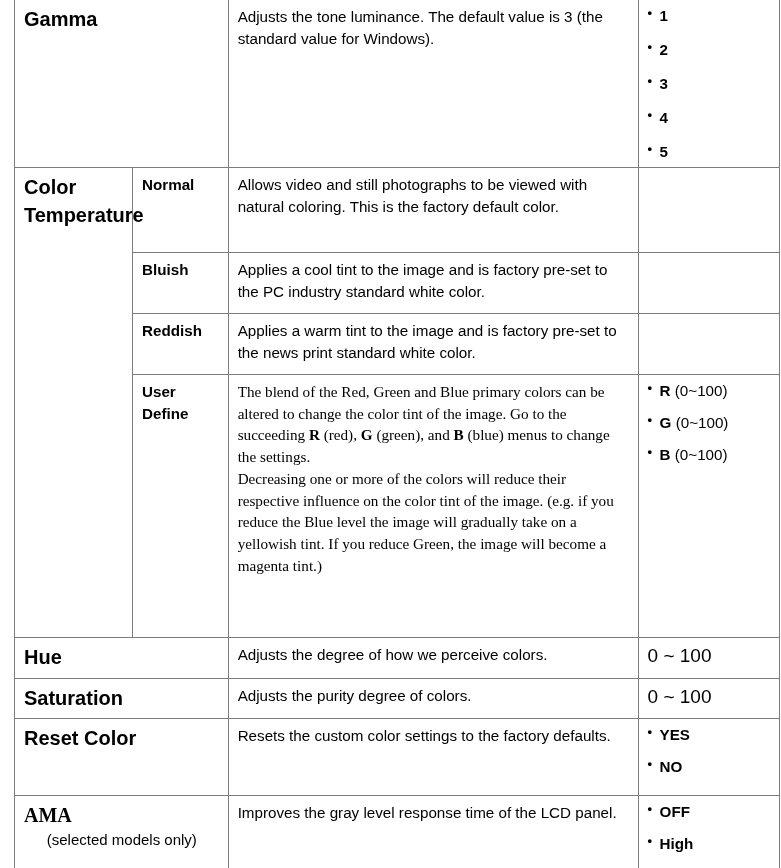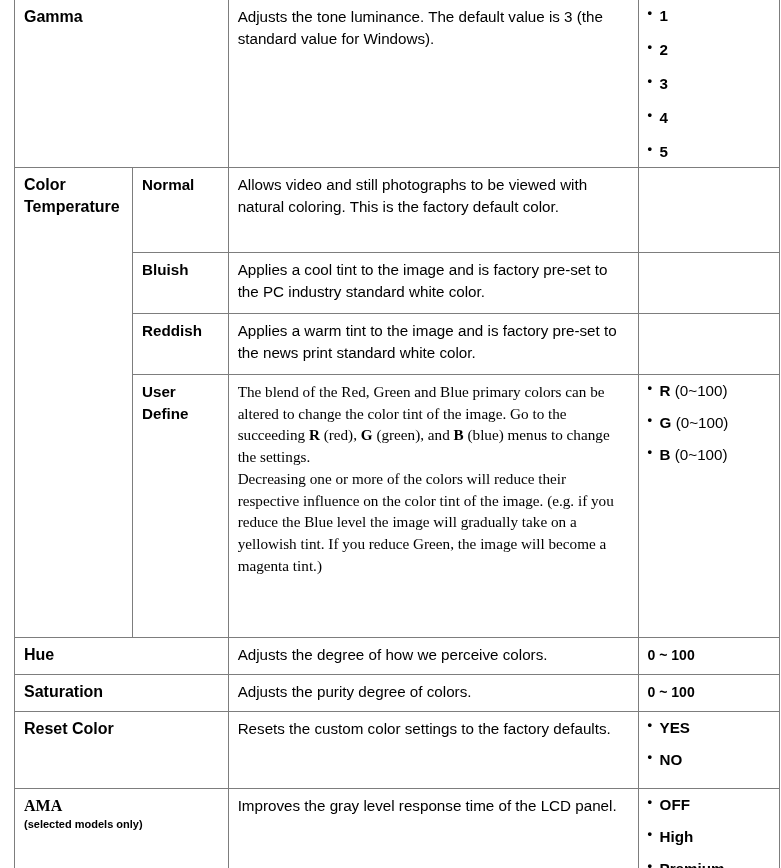--- a/index.html
+++ b/index.html
@@ -40,28 +40,29 @@
   table.spec-table tr:first-child > td {
     border-top: none;
   }
   .col-feature   { width: 116px; }
   .col-sub       { width: 94px; }
   .col-desc      { width: 403px; }
   .col-range     { width: 139px; }
 
   .feature-name {
     font-weight: bold;
-    font-size: 16px;
+    font-size: 20px;
     line-height: 1.38;
   }
   .feature-sub-note {
-    font-weight: bold;
-    font-size: 11px;
+    font-weight: normal;
+    font-size: 15px;
     line-height: 1.38;
     display: block;
+    text-align: center;
   }
   .sub-name {
     font-weight: bold;
     font-size: 15.2px;
     line-height: 1.38;
     text-align: right;
   }
   .desc {
     font-size: 15.2px;
     line-height: 1.43;
@@ -87,23 +88,23 @@
     content: "\2022";
     position: absolute;
     left: 0;
     top: -1px;
     font-size: 13px;
     font-weight: bold;
   }
   ul.opt-list li .reg { font-weight: normal; }
   ul.opt-list.tight li { margin-bottom: 13px; }
   .range-plain {
-    font-size: 14px;
+    font-size: 19px;
     line-height: 1.3;
-    font-weight: bold;
+    font-weight: normal;
   }
   .cell-empty { min-height: 10px; }
 </style>
 </head>
 <body>
 
 <div class="page">
   <table class="spec-table">
     <colgroup>
       <col class="col-feature">

